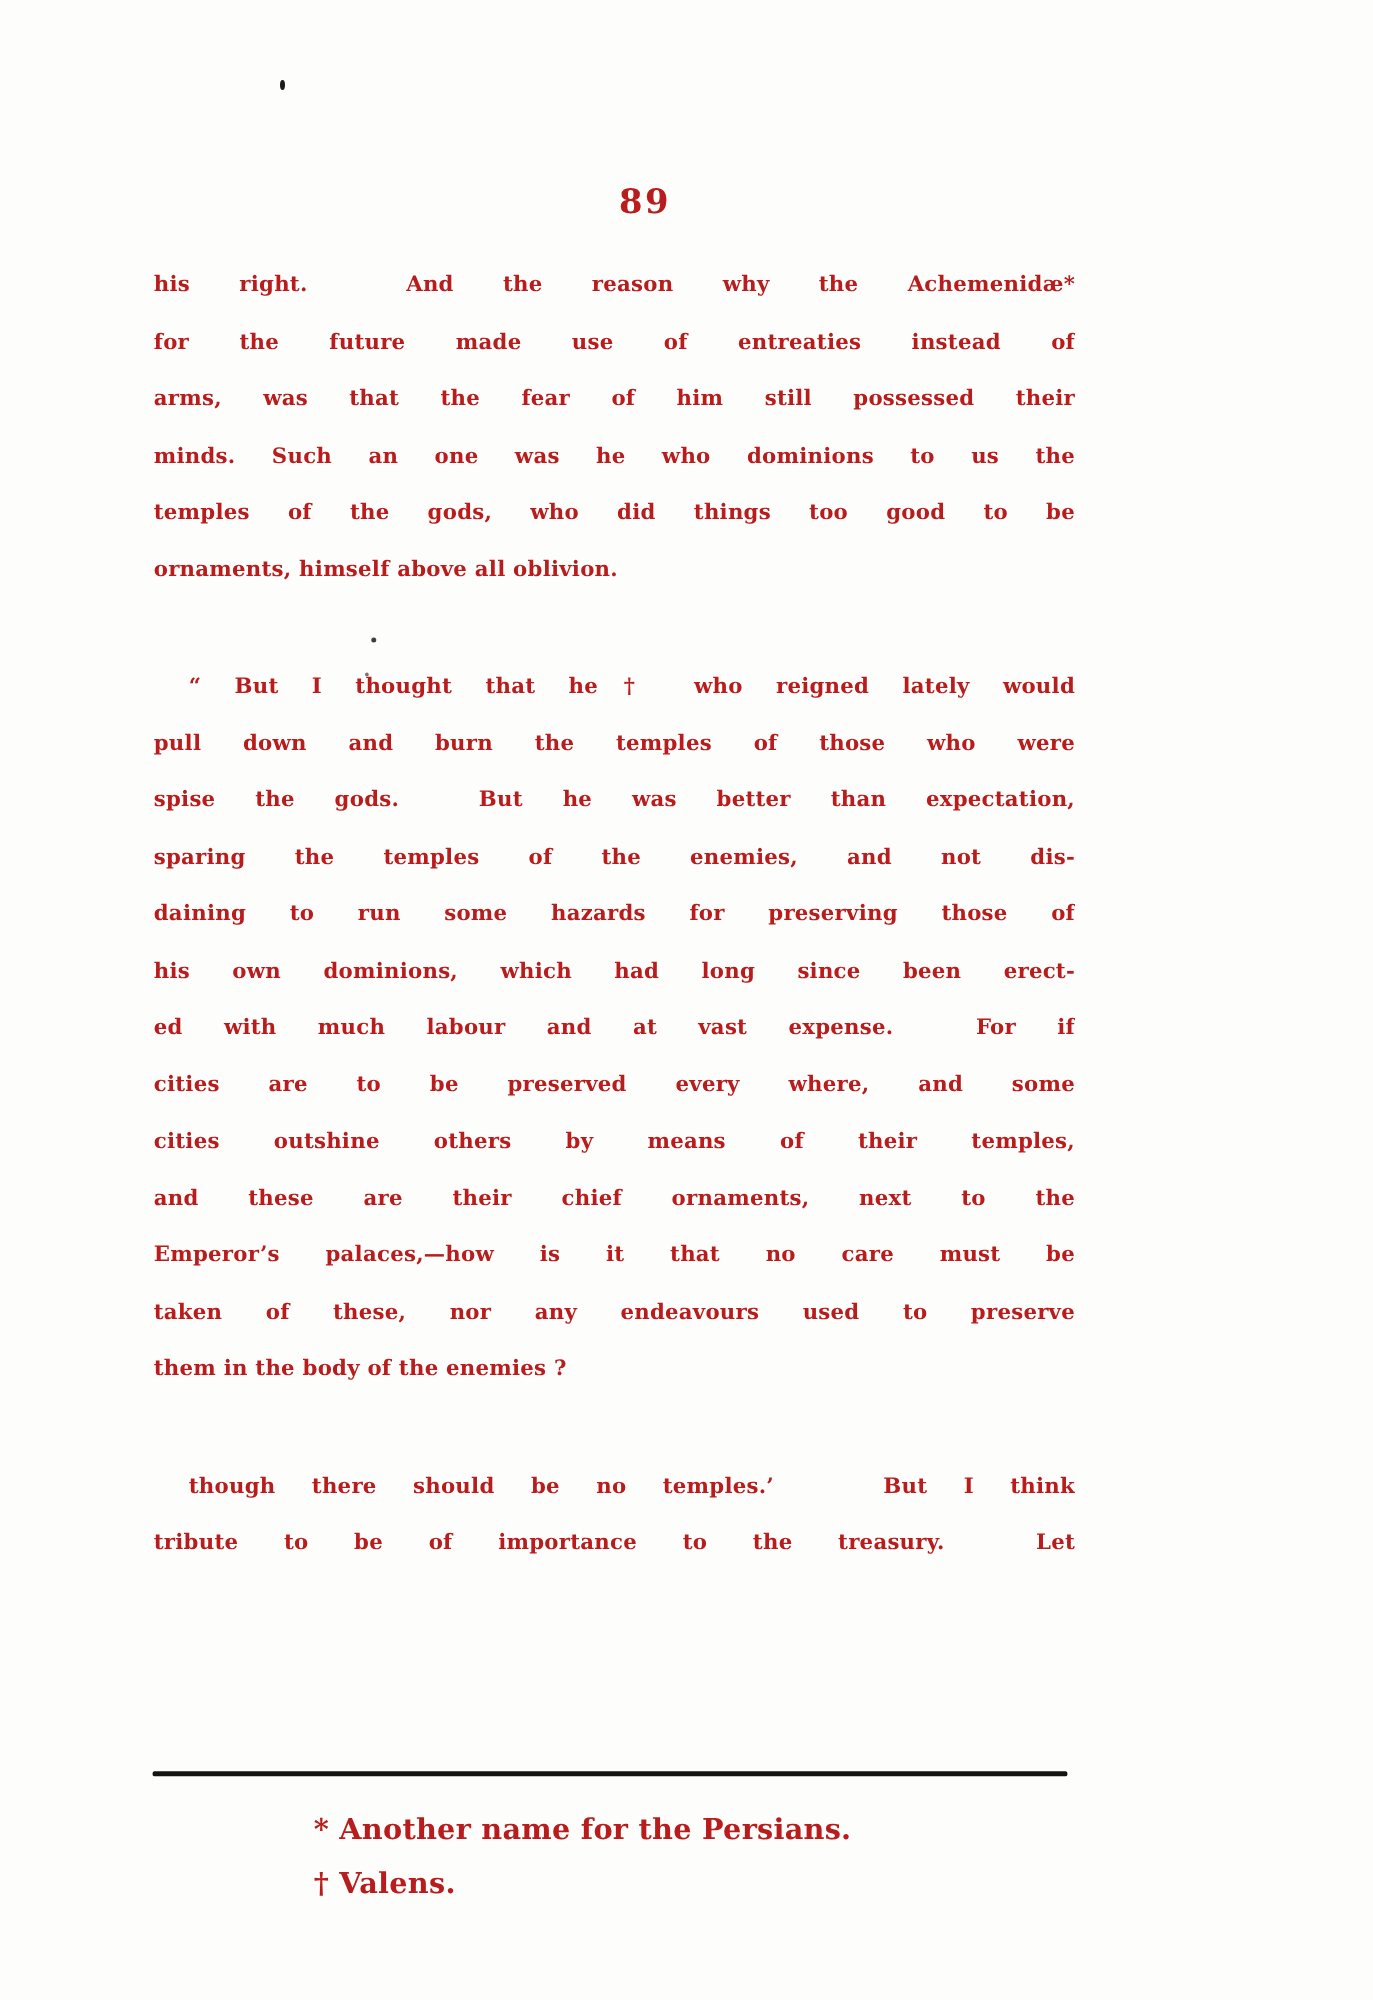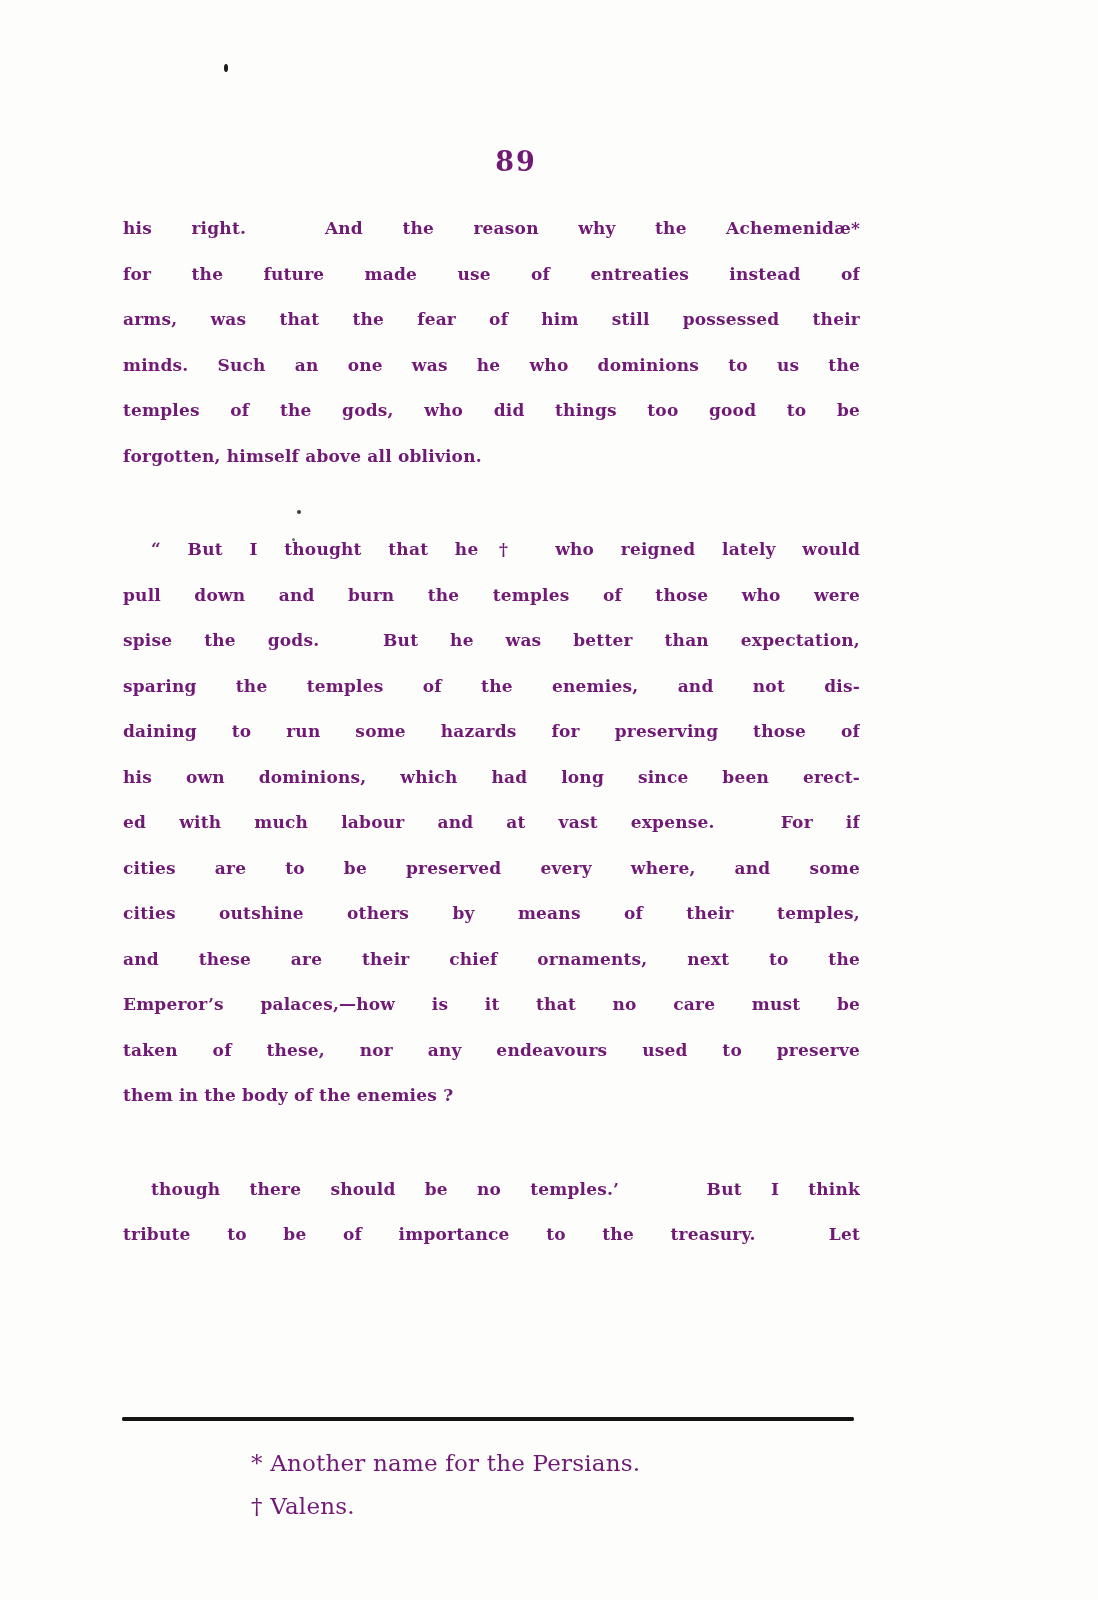--- a/index.html
+++ b/index.html
@@ -53,51 +53,51 @@
     width: 732px;
     height: 4px;
     background: #141412;
     border-radius: 2px / 3px;
   }
   .footnotes {
     position: absolute;
     left: 251px;
     top: 1442px;
     font-size: 23px;
-    font-weight: 400;
+    font-weight: 700;
     letter-spacing: 0.2px;
   }
   .footnote { line-height: 43px; white-space: nowrap; }
   .speck {
     position: absolute;
     background: #1b1b1a;
     border-radius: 50%;
   }
   .speck-1 { left: 224px; top: 64px; width: 4px; height: 8px; }
   .speck-2 { left: 297px; top: 510px; width: 4px; height: 4px; opacity: 0.85; }
   .speck-3 { left: 292px; top: 538px; width: 3px; height: 3px; opacity: 0.6; }
 </style>
 </head>
 <body>
 
-<div class="page" style="background: rgb(253, 253, 251); color: #701a75;">
+<div class="page" style="background: rgb(253, 253, 251); color: #b91c1c;">
   <span class="speck speck-1"></span>
   <span class="speck speck-2"></span>
   <span class="speck speck-3"></span>
 
   <div class="pagenum">89</div>
 
   <div class="text-block">
       <div class="par">
         <div class="line">his right.&nbsp; And the reason why the Achemenidæ*</div>
         <div class="line">for the future made use of entreaties instead of</div>
         <div class="line">arms, was that the fear of him still possessed their</div>
         <div class="line">minds. Such an one was he who dominions to us the</div>
         <div class="line">temples of the gods, who did things too good to be</div>
-        <div class="line last">forgotten, himself above all oblivion.</div>
+        <div class="line last">ornaments, himself above all oblivion.</div>
       </div>
       <div class="par indent">
         <div class="line">“ But I thought that he† who reigned lately would</div>
         <div class="line">pull down and burn the temples of those who were</div>
         <div class="line">spise the gods.&nbsp; But he was better than expectation,</div>
         <div class="line">sparing the temples of the enemies, and not dis-</div>
         <div class="line">daining to run some hazards for preserving those of</div>
         <div class="line">his own dominions, which had long since been erect-</div>
         <div class="line">ed with much labour and at vast expense.&nbsp; For if</div>
         <div class="line">cities are to be preserved every where, and some</div>

